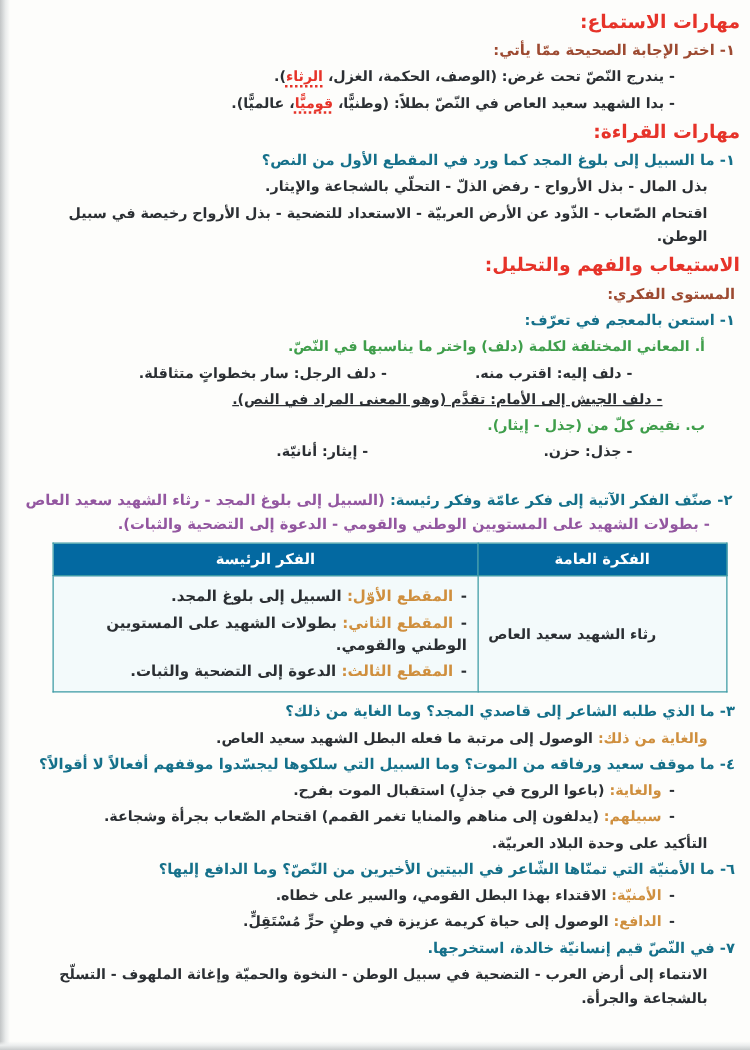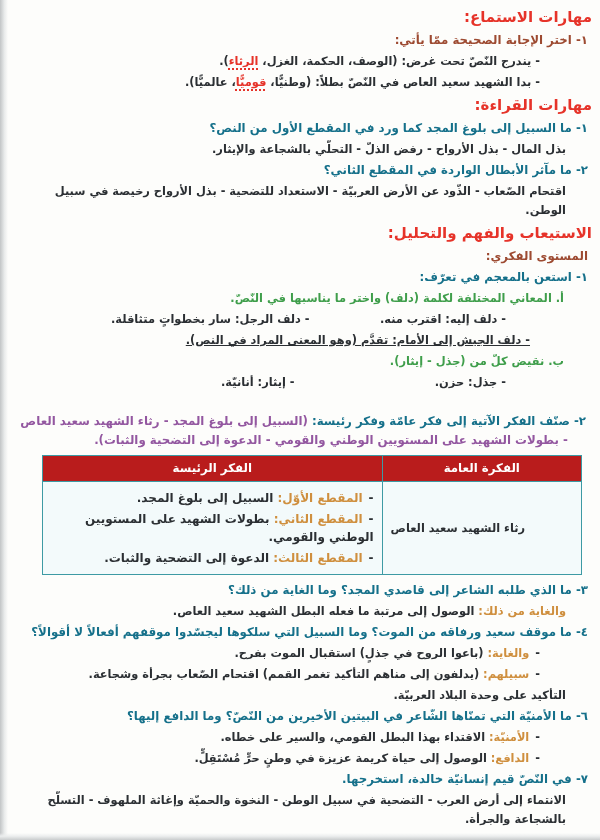--- a/index.html
+++ b/index.html
@@ -33,21 +33,21 @@
 
   .hang{padding-right:24px;text-indent:-18px;margin-top:20px;}
 
   .cols{display:flex;justify-content:space-between;padding:0 86px 0 95px;}
   .cols.narrow{padding:0 86px 0 205px;}
   .cols span{white-space:nowrap;}
 
   table.ideas{border-collapse:collapse;width:540px;margin:5px 10px 6px auto;
     background:#f3fafb;}
   table.ideas th{
-    background:#b91c1c;color:#ffffff;font-size:11.8px;font-weight:bold;
+    background:#0369a1;color:#ffffff;font-size:11.8px;font-weight:bold;
     border:1.5px solid #3d9aa4;padding:4px 6px;line-height:17px;}
   table.ideas td{border:1.5px solid #3d9aa4;padding:4px 8px;vertical-align:middle;}
   .col-general{width:37%;}
   td.general-cell{text-align:left;font-size:11.4px;font-weight:bold;color:#2b2f33;}
   td.main-cell .trow{margin:3px 0;font-size:12px;font-weight:bold;line-height:18px;}
   .dash{display:inline-block;margin-left:6px;}
 </style>
 </head>
 <body>
 
@@ -57,21 +57,20 @@
 <div class="content">
 
   <h1 class="sec">مهارات الاستماع:</h1>
   <p class="q maroon ind-q">١- اختر الإجابة الصحيحة ممّا يأتي:</p>
   <p class="line ind-b"><span>-  يندرج النّصّ تحت غرض: (الوصف، الحكمة، الغزل، </span><span class="key">الرثاء</span><span>).</span></p>
   <p class="line ind-b"><span>-  بدا الشهيد سعيد العاص في النّصّ بطلاً: (وطنيًّا، </span><span class="key">قوميًّا</span><span>، عالميًّا).</span></p>
 
   <h1 class="sec">مهارات القراءة:</h1>
   <p class="q teal ind-q">١- ما السبيل إلى بلوغ المجد كما ورد في المقطع الأول من النص؟</p>
   <p class="line ind-a">بذل المال - بذل الأرواح - رفض الذلّ - التحلّي بالشجاعة والإيثار.</p>
-  <p class="q teal ind-q">٢- ما مآثر الأبطال الواردة في المقطع الثاني؟</p>
   <p class="line ind-a">اقتحام الصّعاب - الذّود عن الأرض العربيّة - الاستعداد للتضحية - بذل الأرواح رخيصة في سبيل الوطن.</p>
 
   <h1 class="sec">الاستيعاب والفهم والتحليل:</h1>
   <p class="q maroon ind-q">المستوى الفكري:</p>
   <p class="q teal ind-q">١- استعن بالمعجم في تعرّف:</p>
   <p class="line ind-ab"><span class="green">أ.</span> <span class="green">المعاني المختلفة لكلمة (دلف) واختر ما يناسبها في النّصّ.</span></p>
   <p class="line cols">
       <span>- دلف إليه: اقترب منه.</span>
       <span>- دلف الرجل: سار بخطواتٍ متثاقلة.</span>
     </p>
@@ -101,21 +100,21 @@
         </td>
       </tr>
     </tbody>
   </table>
 
   <p class="q teal ind-q">٣- ما الذي طلبه الشاعر إلى قاصدي المجد؟ وما الغاية من ذلك؟</p>
   <p class="line ind-a"><span class="orange">والغاية من ذلك:</span> <span>الوصول إلى مرتبة ما فعله البطل الشهيد سعيد العاص.</span></p>
 
   <p class="q teal ind-q">٤- ما موقف سعيد ورفاقه من الموت؟ وما السبيل التي سلكوها ليجسّدوا موقفهم أفعالاً لا أقوالاً؟</p>
   <p class="line ind-b"><span class="dash">-</span><span class="orange">والغاية:</span> <span>(باعوا الروح في جذلٍ) استقبال الموت بفرح.</span></p>
-  <p class="line ind-b"><span class="dash">-</span><span class="orange">سبيلهم:</span> <span>(يدلفون إلى مناهم التأكيد تغمر القمم) اقتحام الصّعاب بجرأة وشجاعة.</span></p>
+  <p class="line ind-b"><span class="dash">-</span><span class="orange">سبيلهم:</span> <span>(يدلفون إلى مناهم والمنايا تغمر القمم) اقتحام الصّعاب بجرأة وشجاعة.</span></p>
 
   <p class="line ind-a">التأكيد على وحدة البلاد العربيّة.</p>
 
   <p class="q teal ind-q">٦- ما الأمنيّة التي تمنّاها الشّاعر في البيتين الأخيرين من النّصّ؟ وما الدافع إليها؟</p>
   <p class="line ind-b"><span class="dash">-</span><span class="orange">الأمنيّة:</span> <span>الاقتداء بهذا البطل القومي، والسير على خطاه.</span></p>
   <p class="line ind-b"><span class="dash">-</span><span class="orange">الدافع:</span> <span>الوصول إلى حياة كريمة عزيزة في وطنٍ حرٍّ مُسْتَقِلٍّ.</span></p>
 
   <p class="q teal ind-q">٧- في النّصّ قيم إنسانيّة خالدة، استخرجها.</p>
   <p class="line ind-a">الانتماء إلى أرض العرب - التضحية في سبيل الوطن - النخوة والحميّة وإغاثة الملهوف - التسلّح بالشجاعة والجرأة.</p>
 

